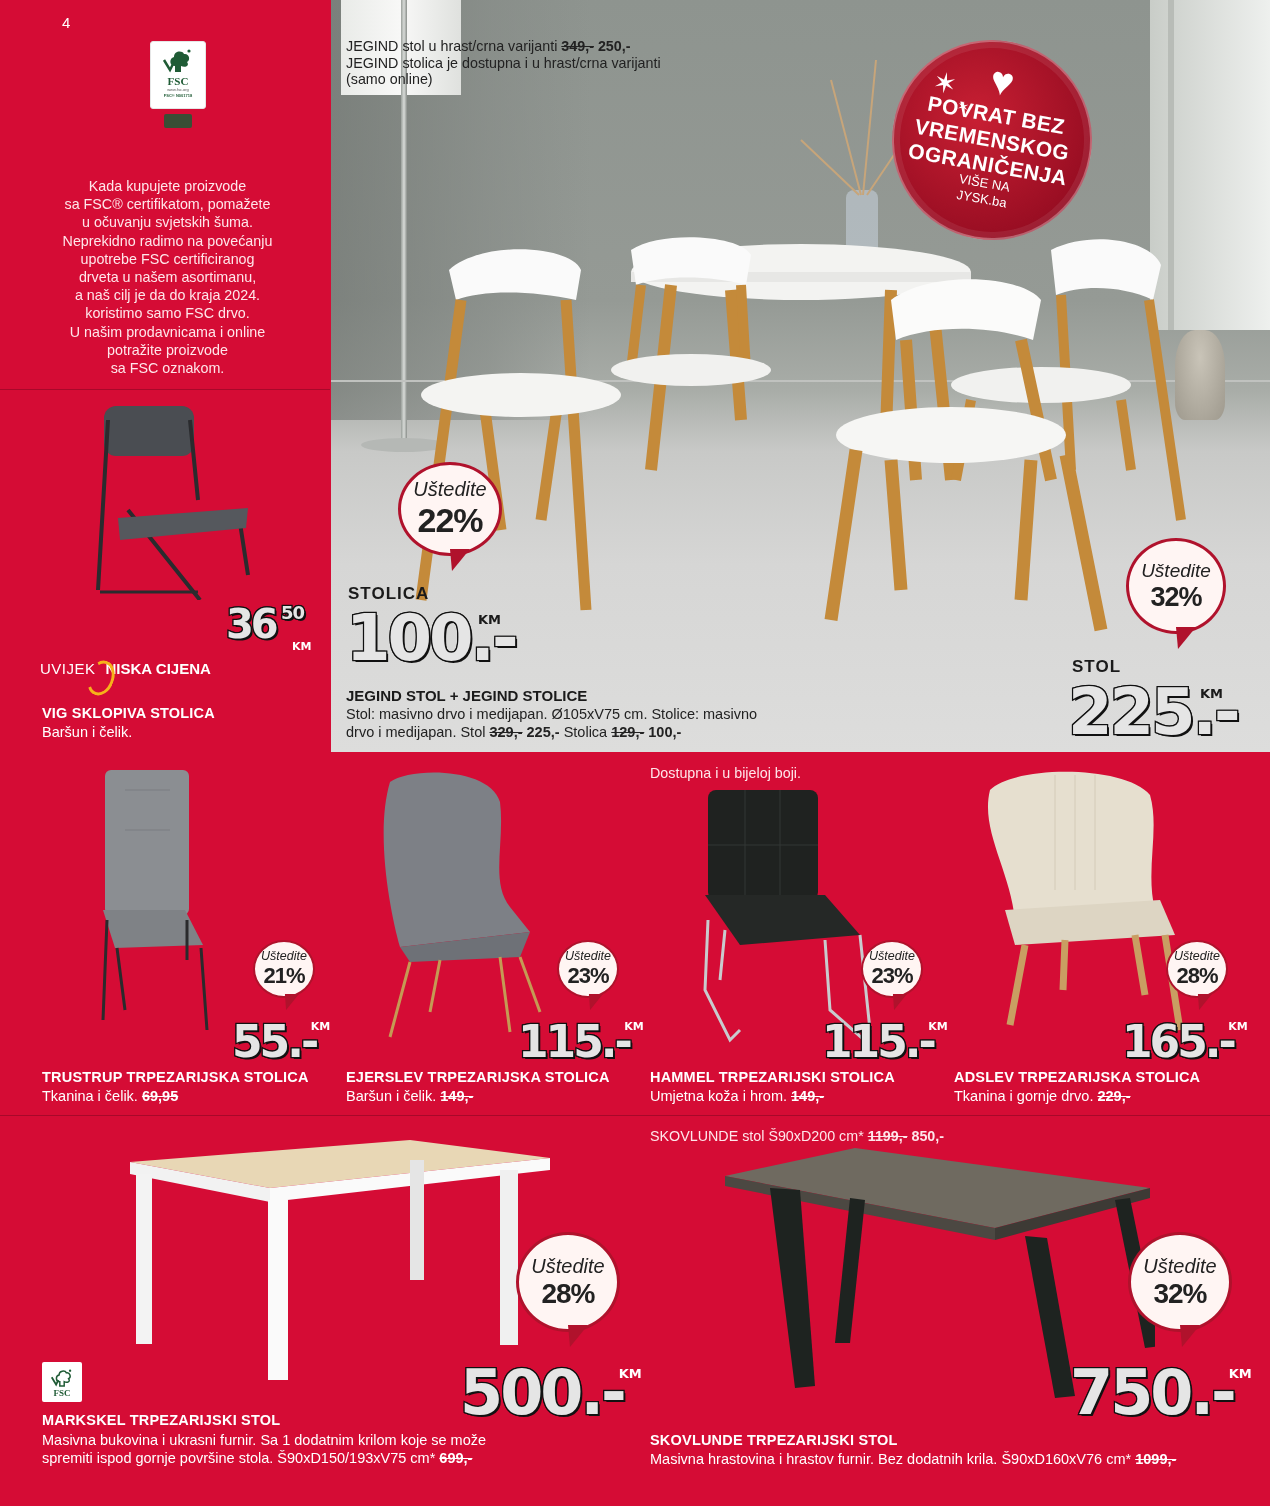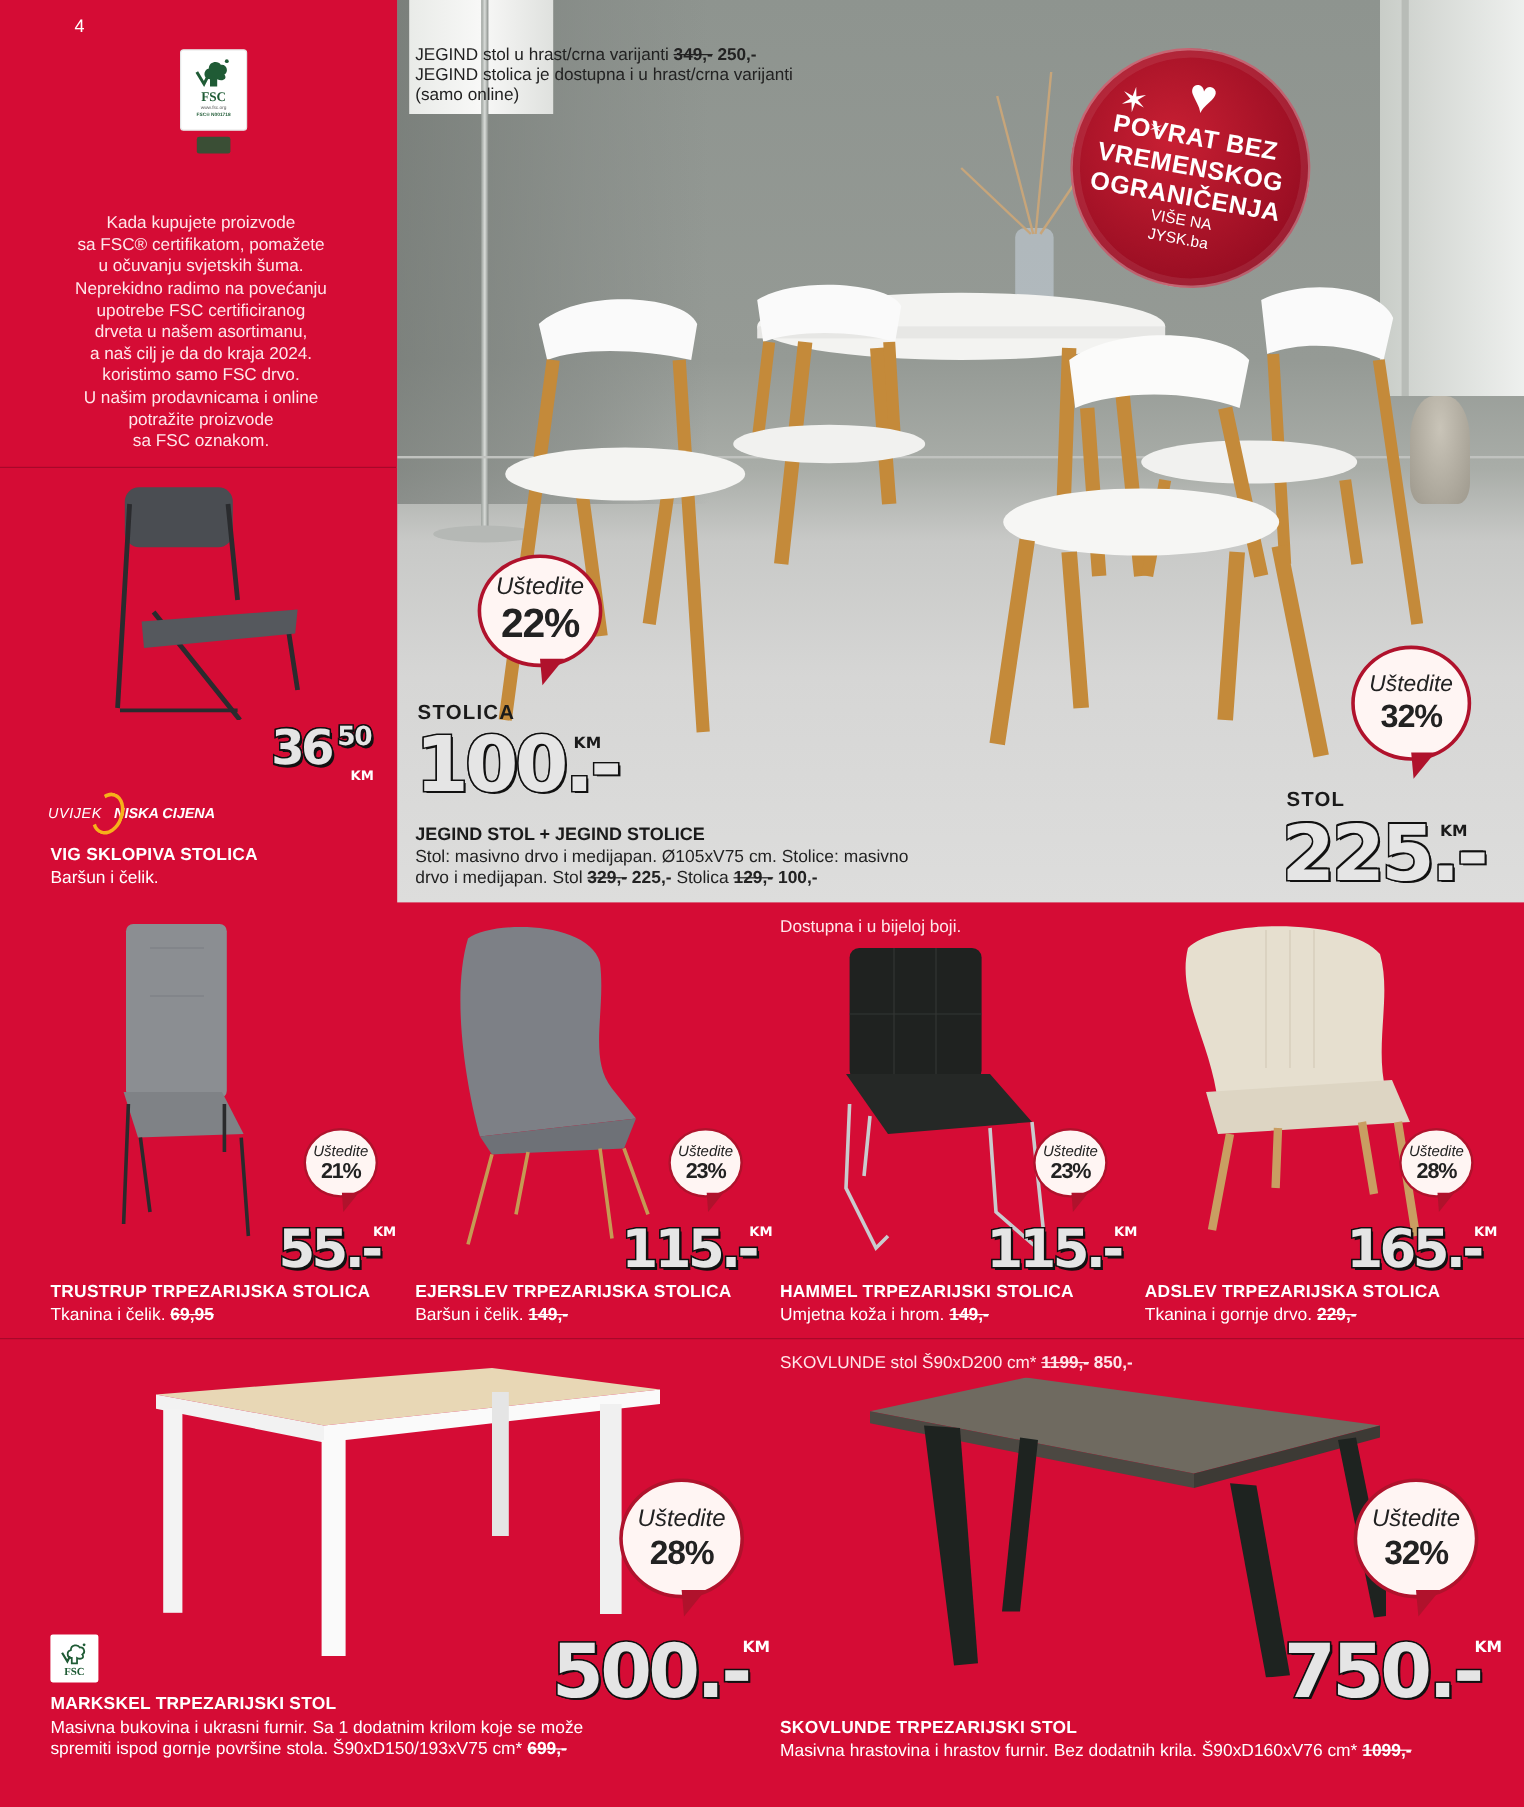--- a/index.html
+++ b/index.html
@@ -36,24 +36,24 @@
   .price-big {
     font-family: "DejaVu Sans", sans-serif; font-weight: bold; color: #e5e5e5;
     -webkit-text-stroke: 2.5px #111; paint-order: stroke fill;
     letter-spacing: -3px; line-height: 1;
     text-shadow: 2px 2px 0 #111, -1px -1px 0 #111, 1px -1px 0 #111, -1px 1px 0 #111;
   }
   .km { font-family: "DejaVu Sans", sans-serif; font-weight: bold; color: #fff; font-size: 12px; text-align: right; }
 
   .vig-price { left: 226px; top: 604px; }
   .vig-price .big { font-size: 40px; }
-  .vig-price .cents { position: absolute; left: 55px; top: 0; font-size: 22px; letter-spacing: -1px; }
+  .vig-price .cents { position: absolute; left: 55px; top: 0; font-size: 18px; letter-spacing: -1px; }
   .vig-price .km { position: absolute; left: 66px; top: 36px; font-size: 11px; }
 
-  .uvijek { left: 40px; top: 660px; display: flex; align-items: center; font-size: 12px; font-style: italic; }
+  .uvijek { left: 40px; top: 660px; display: flex; font-size: 15px; }
   .uvijek .u1 { font-weight: normal; color: #fff; letter-spacing: .5px; }
   .uvijek .ring { width: 26px; height: 36px; border: 3px solid #f6b21a; border-left-color: transparent; border-radius: 50%; margin-left: -8px; margin-right: -8px; transform: rotate(20deg); }
   .uvijek .u2 { font-weight: bold; color: #fff; }
 
   .prod-title { font-weight: bold; font-size: 14.5px; color: #fff; letter-spacing: .2px; }
   .prod-desc { font-size: 14.5px; color: #fff; line-height: 18px; }
   .strike { text-decoration: line-through; font-weight: bold; }
   .bold { font-weight: bold; }
 
   .vig-title { left: 42px; top: 705px; }
@@ -123,21 +123,21 @@
 
   .jeg-title { left: 346px; top: 687px; color: #1a1a1a; font-size: 15px; font-weight: bold; }
   .jeg-desc { left: 346px; top: 705px; width: 420px; color: #222; font-size: 14.5px; line-height: 18px; }
 
   .row-divider { left: 0; width: 1270px; height: 1px; background: #a8082a; }
 
   
   .cell-note { font-size: 14.3px; color: #ffe6ea; }
   .small-bubble { width: 62px; height: 58px; border-width: 2px; }
   .small-bubble:after { bottom: -14px; border-left-width: 7px; border-right-width: 7px; border-top-width: 16px; }
-  .small-bubble .u { font-size: 12.5px; } .small-bubble .p { font-size: 18px; }
+  .small-bubble .u { font-size: 12.5px; } .small-bubble .p { font-size: 22px; }
 
   .mid-price .big { font-size: 44px; }
   .mid-price .km { position:absolute; right: -2px; top: 0; font-size: 11px; }
 
   .large-bubble { width: 104px; height: 100px; }
   .large-bubble .u { font-size: 20px; } .large-bubble .p { font-size: 28px; }
   .bot-price .big { font-size: 62px; }
   .bot-price .km { position:absolute; right: -2px; top: 4px; font-size: 13px; }
 
   .fsc-small { left: 42px; top: 1362px; width: 40px; height: 40px; background:#fff; border-radius:2px; color:#1f5b35; display:flex; flex-direction:column; align-items:center; justify-content:center; }

